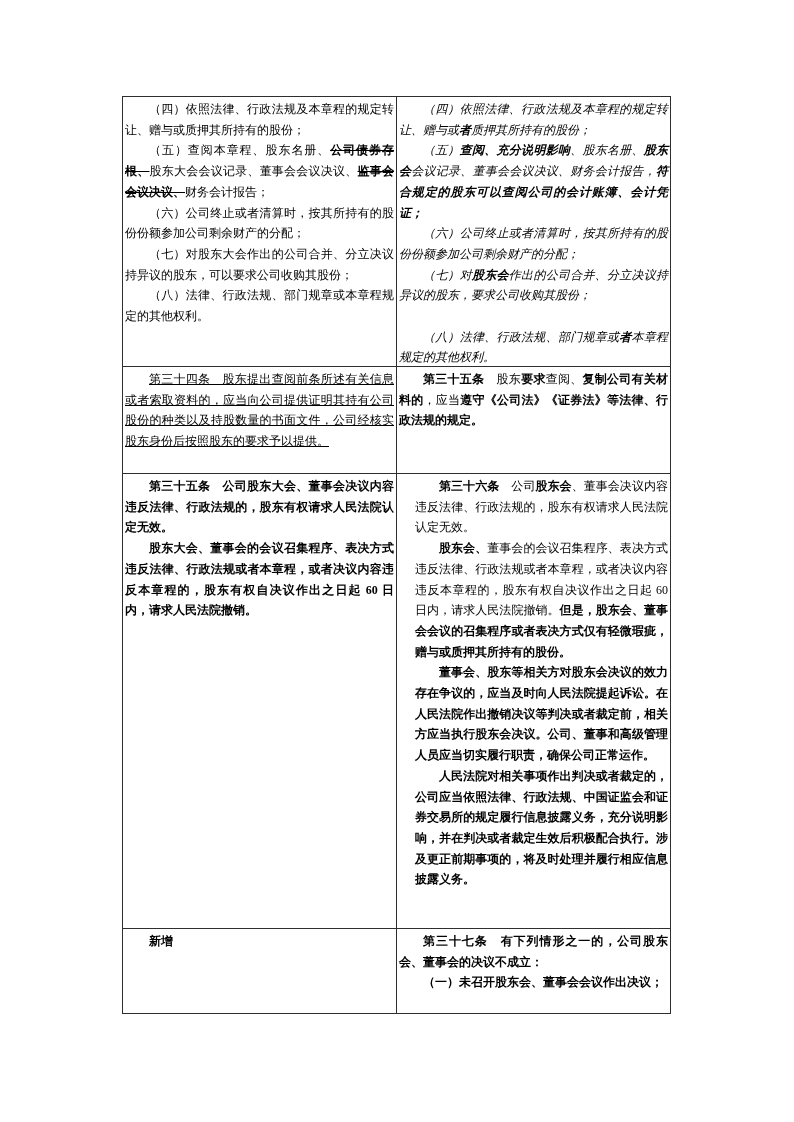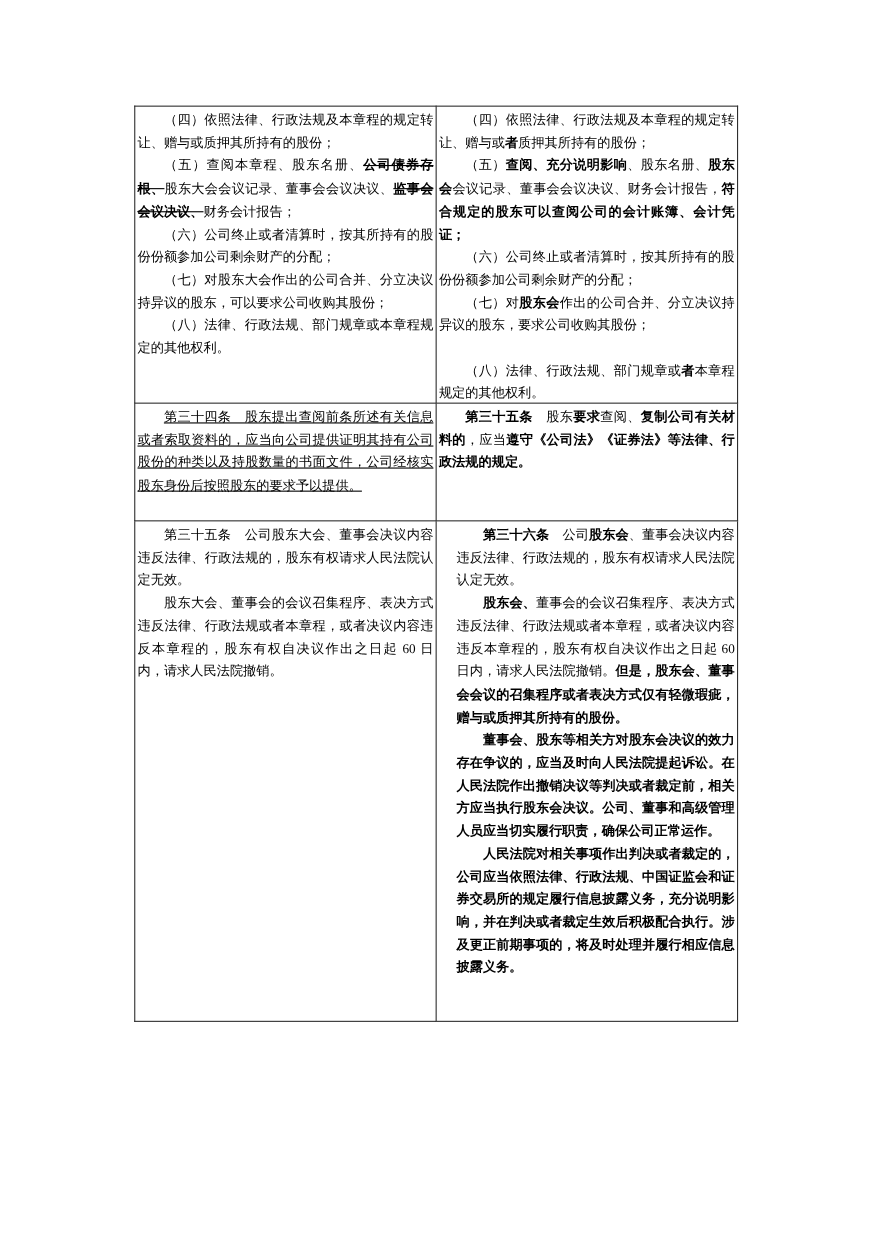--- a/index.html
+++ b/index.html
@@ -50,21 +50,21 @@
         <td>
           <div class="cell" style="height: 267px;">
             <p><span>（四）依照法律、行政法规及本章程的规定转让、赠与或质押其所持有的股份；</span></p>
             <p><span>（五）查阅本章程、股东名册、</span><span class="run-b run-s">公司债券存根、</span><span>股东大会会议记录、董事会会议决议、</span><span class="run-b run-s">监事会会议决议、</span><span>财务会计报告；</span></p>
             <p><span>（六）公司终止或者清算时，按其所持有的股份份额参加公司剩余财产的分配；</span></p>
             <p><span>（七）对股东大会作出的公司合并、分立决议持异议的股东，可以要求公司收购其股份；</span></p>
             <p><span>（八）法律、行政法规、部门规章或本章程规定的其他权利。</span></p>
           </div>
         </td>
         <td>
-          <div class="cell" style="height: 267px;">
+          <div class="cell" style="height: 267px; font-style: italic;">
             <p><span>（四）依照法律、行政法规及本章程的规定转让、赠与或</span><span class="run-b">者</span><span>质押其所持有的股份；</span></p>
             <p><span>（五）</span><span class="run-b">查阅、充分说明影响</span><span>、股东名册、</span><span class="run-b">股东会</span><span>会议记录、董事会会议决议、财务会计报告，</span><span class="run-b">符合规定的股东可以查阅公司的会计账簿、会计凭证；</span></p>
             <p><span>（六）公司终止或者清算时，按其所持有的股份份额参加公司剩余财产的分配；</span></p>
             <p><span>（七）对</span><span class="run-b">股东会</span><span>作出的公司合并、分立决议持异议的股东，要求公司收购其股份；</span></p>
             <p class="empty"></p>
             <p><span>（八）法律、行政法规、部门规章或</span><span class="run-b">者</span><span>本章程规定的其他权利。</span></p>
           </div>
         </td>
       </tr>
       <tr>
@@ -74,28 +74,41 @@
           </div>
         </td>
         <td>
           <div class="cell" style="height: 104px;">
             <p><span class="run-b">第三十五条</span><span>　股东</span><span class="run-b">要求</span><span>查阅、</span><span class="run-b">复制公司有关材料的</span><span>，应当</span><span class="run-b">遵守《公司法》《证券法》等法律、行政法规的规定。</span></p>
           </div>
         </td>
       </tr>
       <tr>
         <td>
-          <div class="cell" style="height: 452px;">
+          <div class="cell" style="height: 452px; font-weight: bold;">
             <p><span>第三十五条　公司股东大会、董事会决议内容违反法律、行政法规的，股东有权请求人民法院认定无效。</span></p>
             <p><span>股东大会、董事会的会议召集程序、表决方式违反法律、行政法规或者本章程，或者决议内容违反本章程的，股东有权自决议作出之日起 60 日内，请求人民法院撤销。</span></p>
           </div>
         </td>
         <td>
           <div class="cell" style="height: 452px; margin-left: 16px;">
             <p><span class="run-b">第三十六条</span><span>　公司</span><span class="run-b">股东会</span><span>、董事会决议内容违反法律、行政法规的，股东有权请求人民法院认定无效。</span></p>
             <p><span class="run-b">股东会、</span><span>董事会的会议召集程序、表决方式违反法律、行政法规或者本章程，或者决议内容违反本章程的，股东有权自决议作出之日起 60 日内，请求人民法院撤销。</span><span class="run-b">但是，股东会、董事会会议的召集程序或者表决方式仅有轻微瑕疵，赠与或质押其所持有的股份。</span></p>
             <p><span class="run-b">董事会、股东等相关方对股东会决议的效力存在争议的，应当及时向人民法院提起诉讼。在人民法院作出撤销决议等判决或者裁定前，相关方应当执行股东会决议。公司、董事和高级管理人员应当切实履行职责，确保公司正常运作。</span></p>
             <p><span class="run-b">人民法院对相关事项作出判决或者裁定的，公司应当依照法律、行政法规、中国证监会和证券交易所的规定履行信息披露义务，充分说明影响，并在判决或者裁定生效后积极配合执行。涉及更正前期事项的，将及时处理并履行相应信息披露义务。</span></p>
           </div>
         </td>
       </tr>
+      <tr>
+        <td>
+          <div class="cell" style="height: 82px;">
+            <p><span class="run-b">新增</span></p>
+          </div>
+        </td>
+        <td>
+          <div class="cell" style="height: 82px;">
+            <p><span class="run-b">第三十七条　有下列情形之一的，公司股东会、董事会的决议不成立：</span></p>
+            <p><span class="run-b">（一）未召开股东会、董事会会议作出决议；</span></p>
+          </div>
+        </td>
+      </tr>
     </tbody>
 </table>
 
 </body></html>

